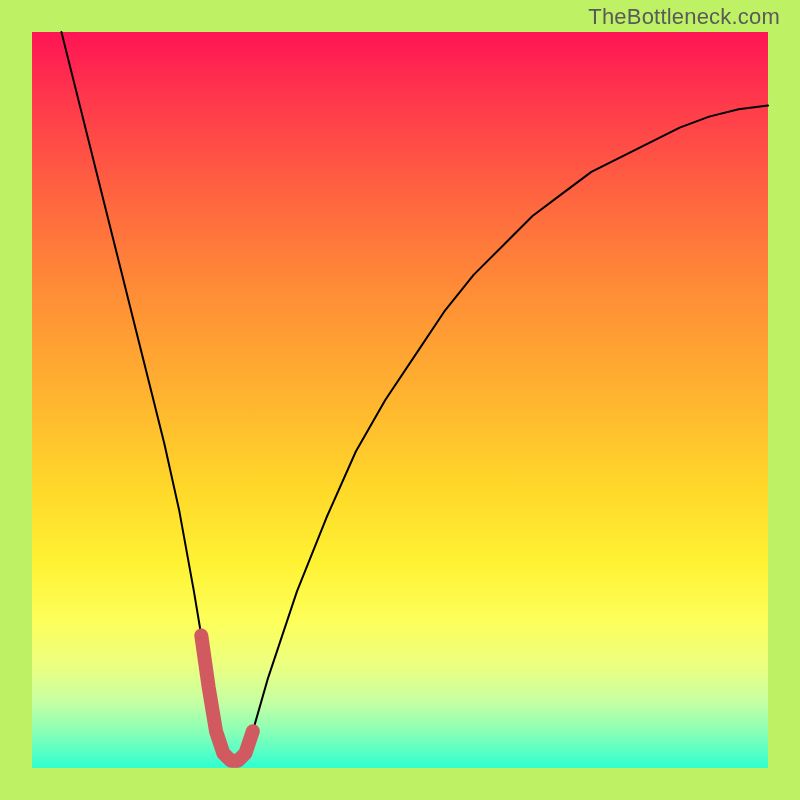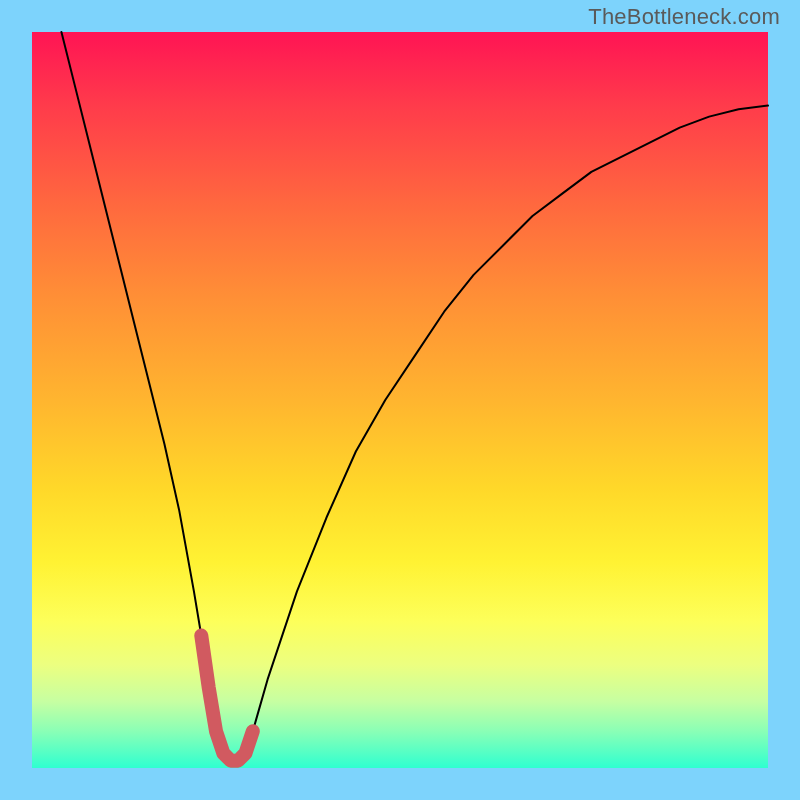--- a/index.html
+++ b/index.html
@@ -1,21 +1,21 @@
 <!DOCTYPE html>
 <html><head>
 <meta charset="utf-8">
 <style>
   * { margin: 0; padding: 0; box-sizing: border-box; }
   html, body { width: 800px; height: 800px; overflow: hidden; background: #000; }
   .frame {
     position: relative;
     width: 800px;
     height: 800px;
-    background: #7dd3fc;
+    background: #bef264;
   }
   .watermark {
     position: absolute;
     top: 4px;
     right: 20px;
     font-family: Arial, Helvetica, sans-serif;
     font-size: 22px;
     font-weight: 500;
     color: #5a5a5a;
     letter-spacing: 0.2px;

